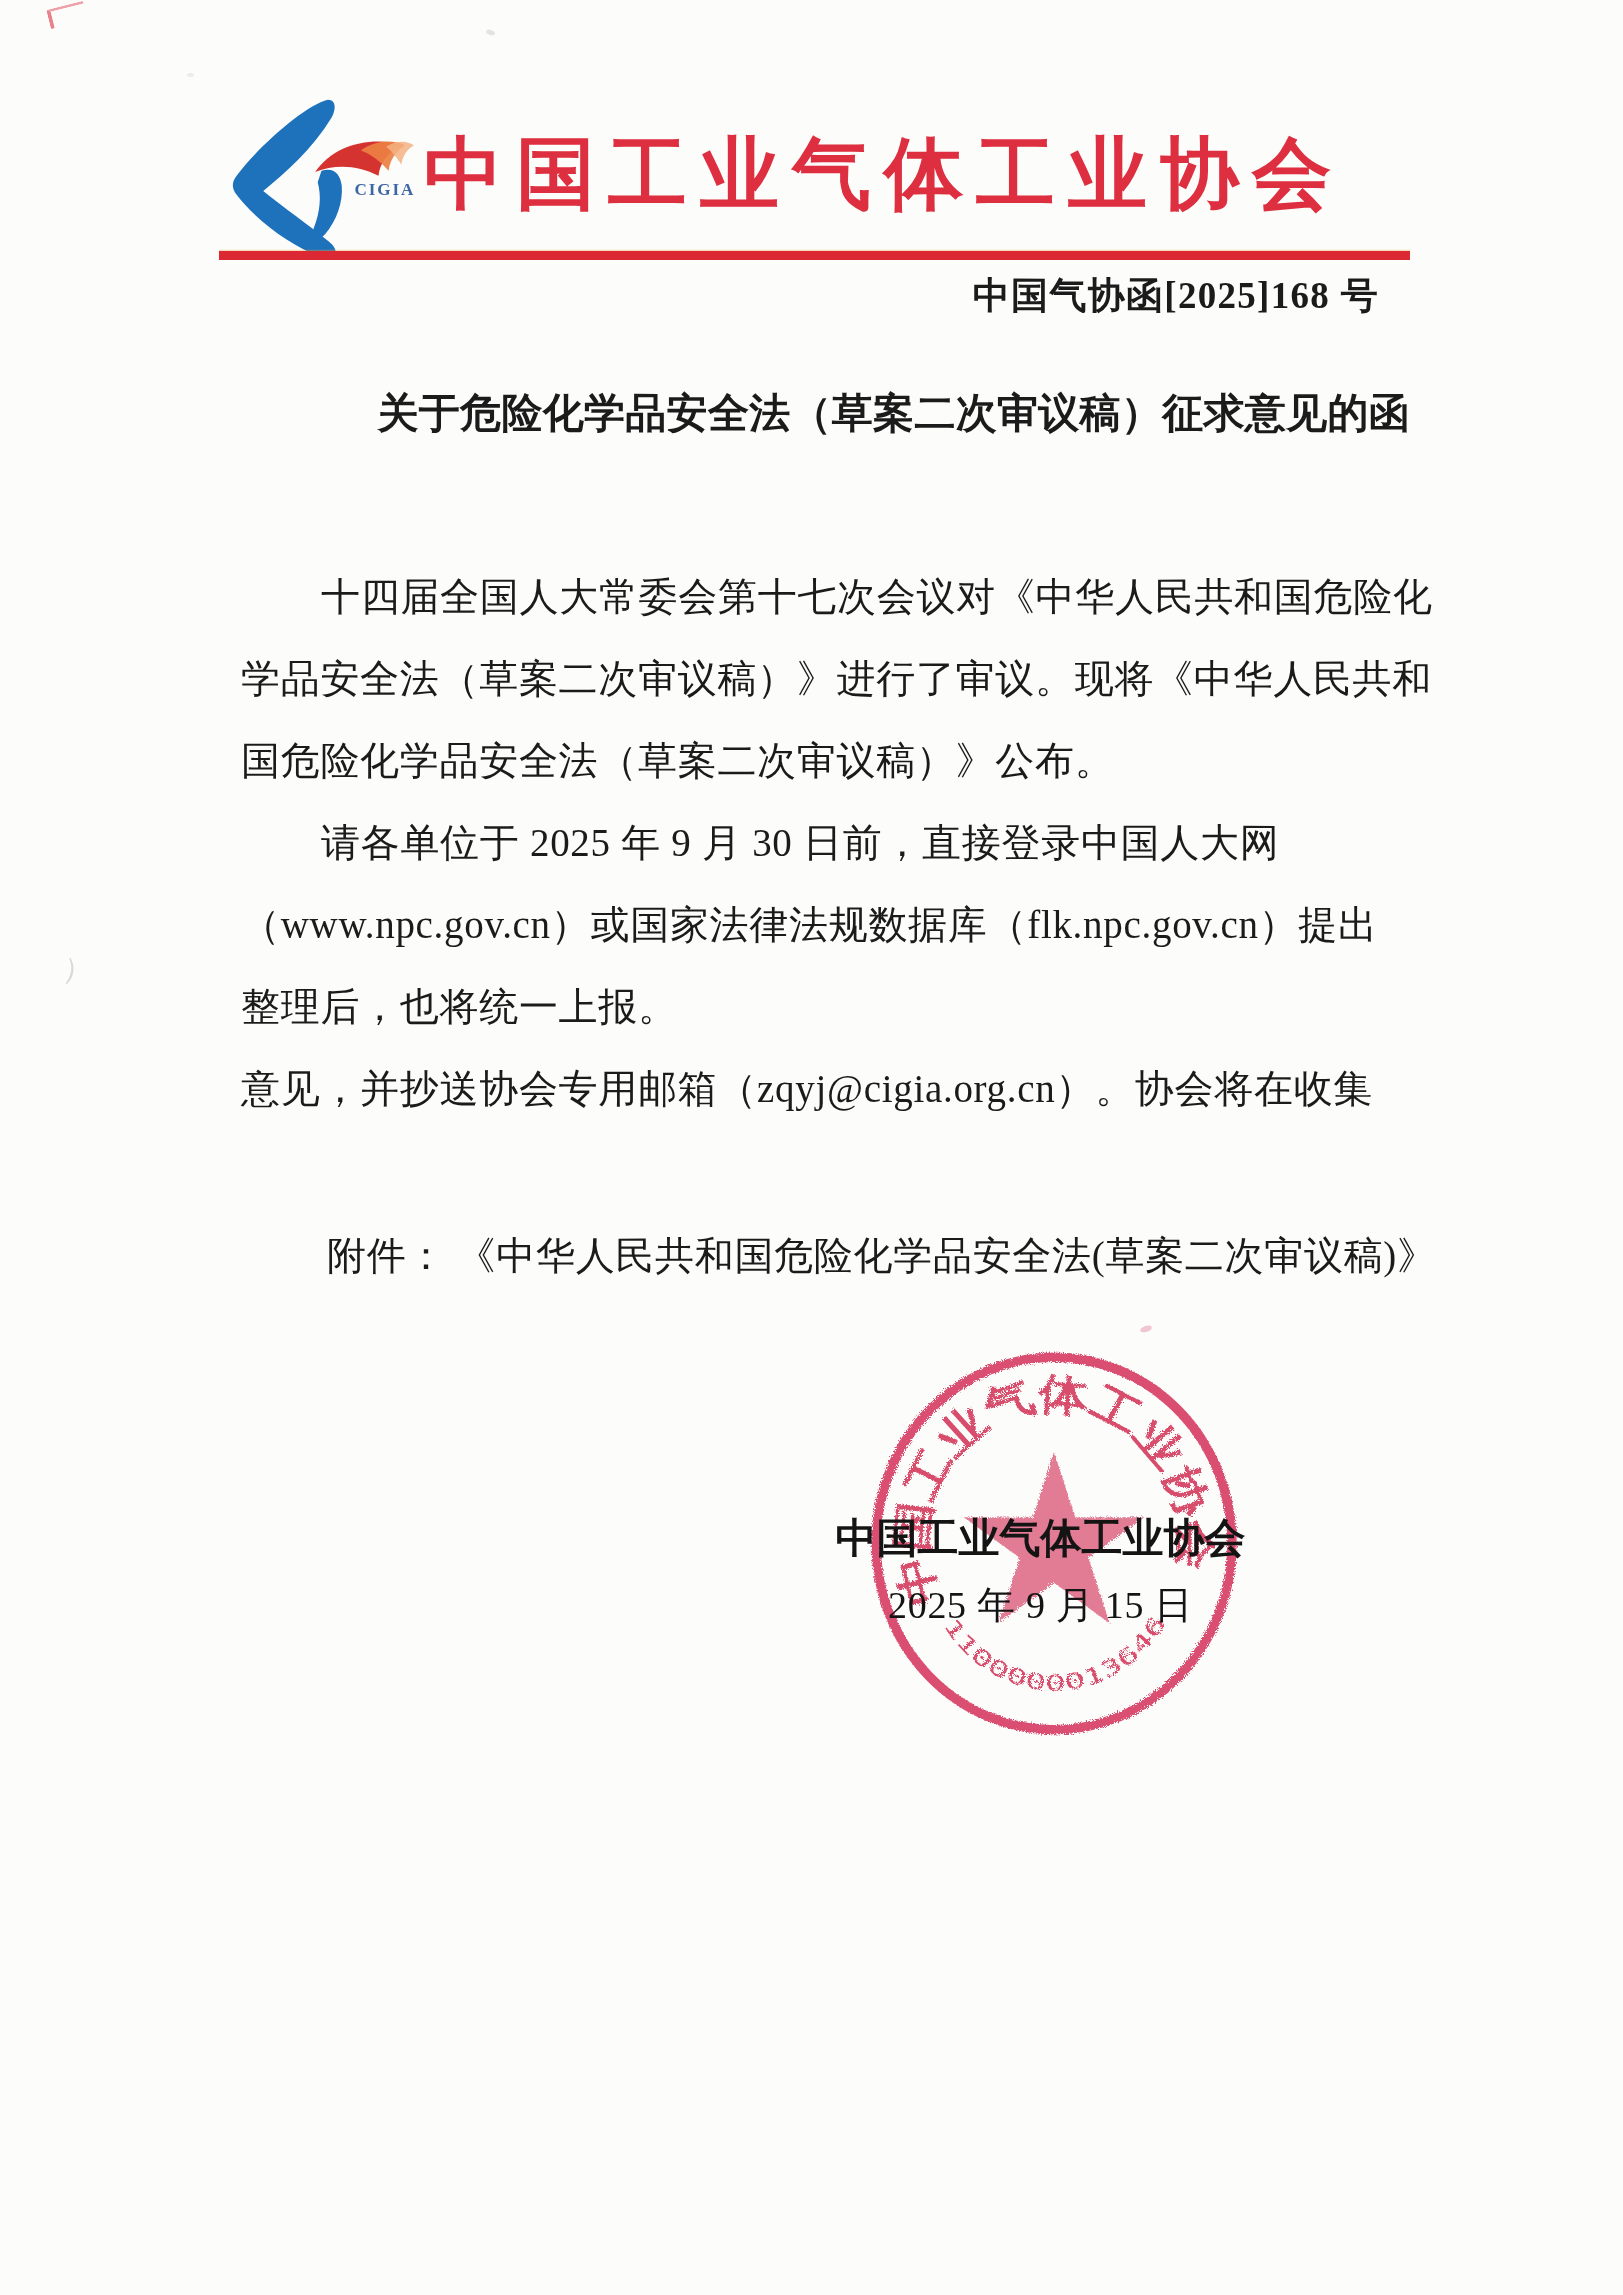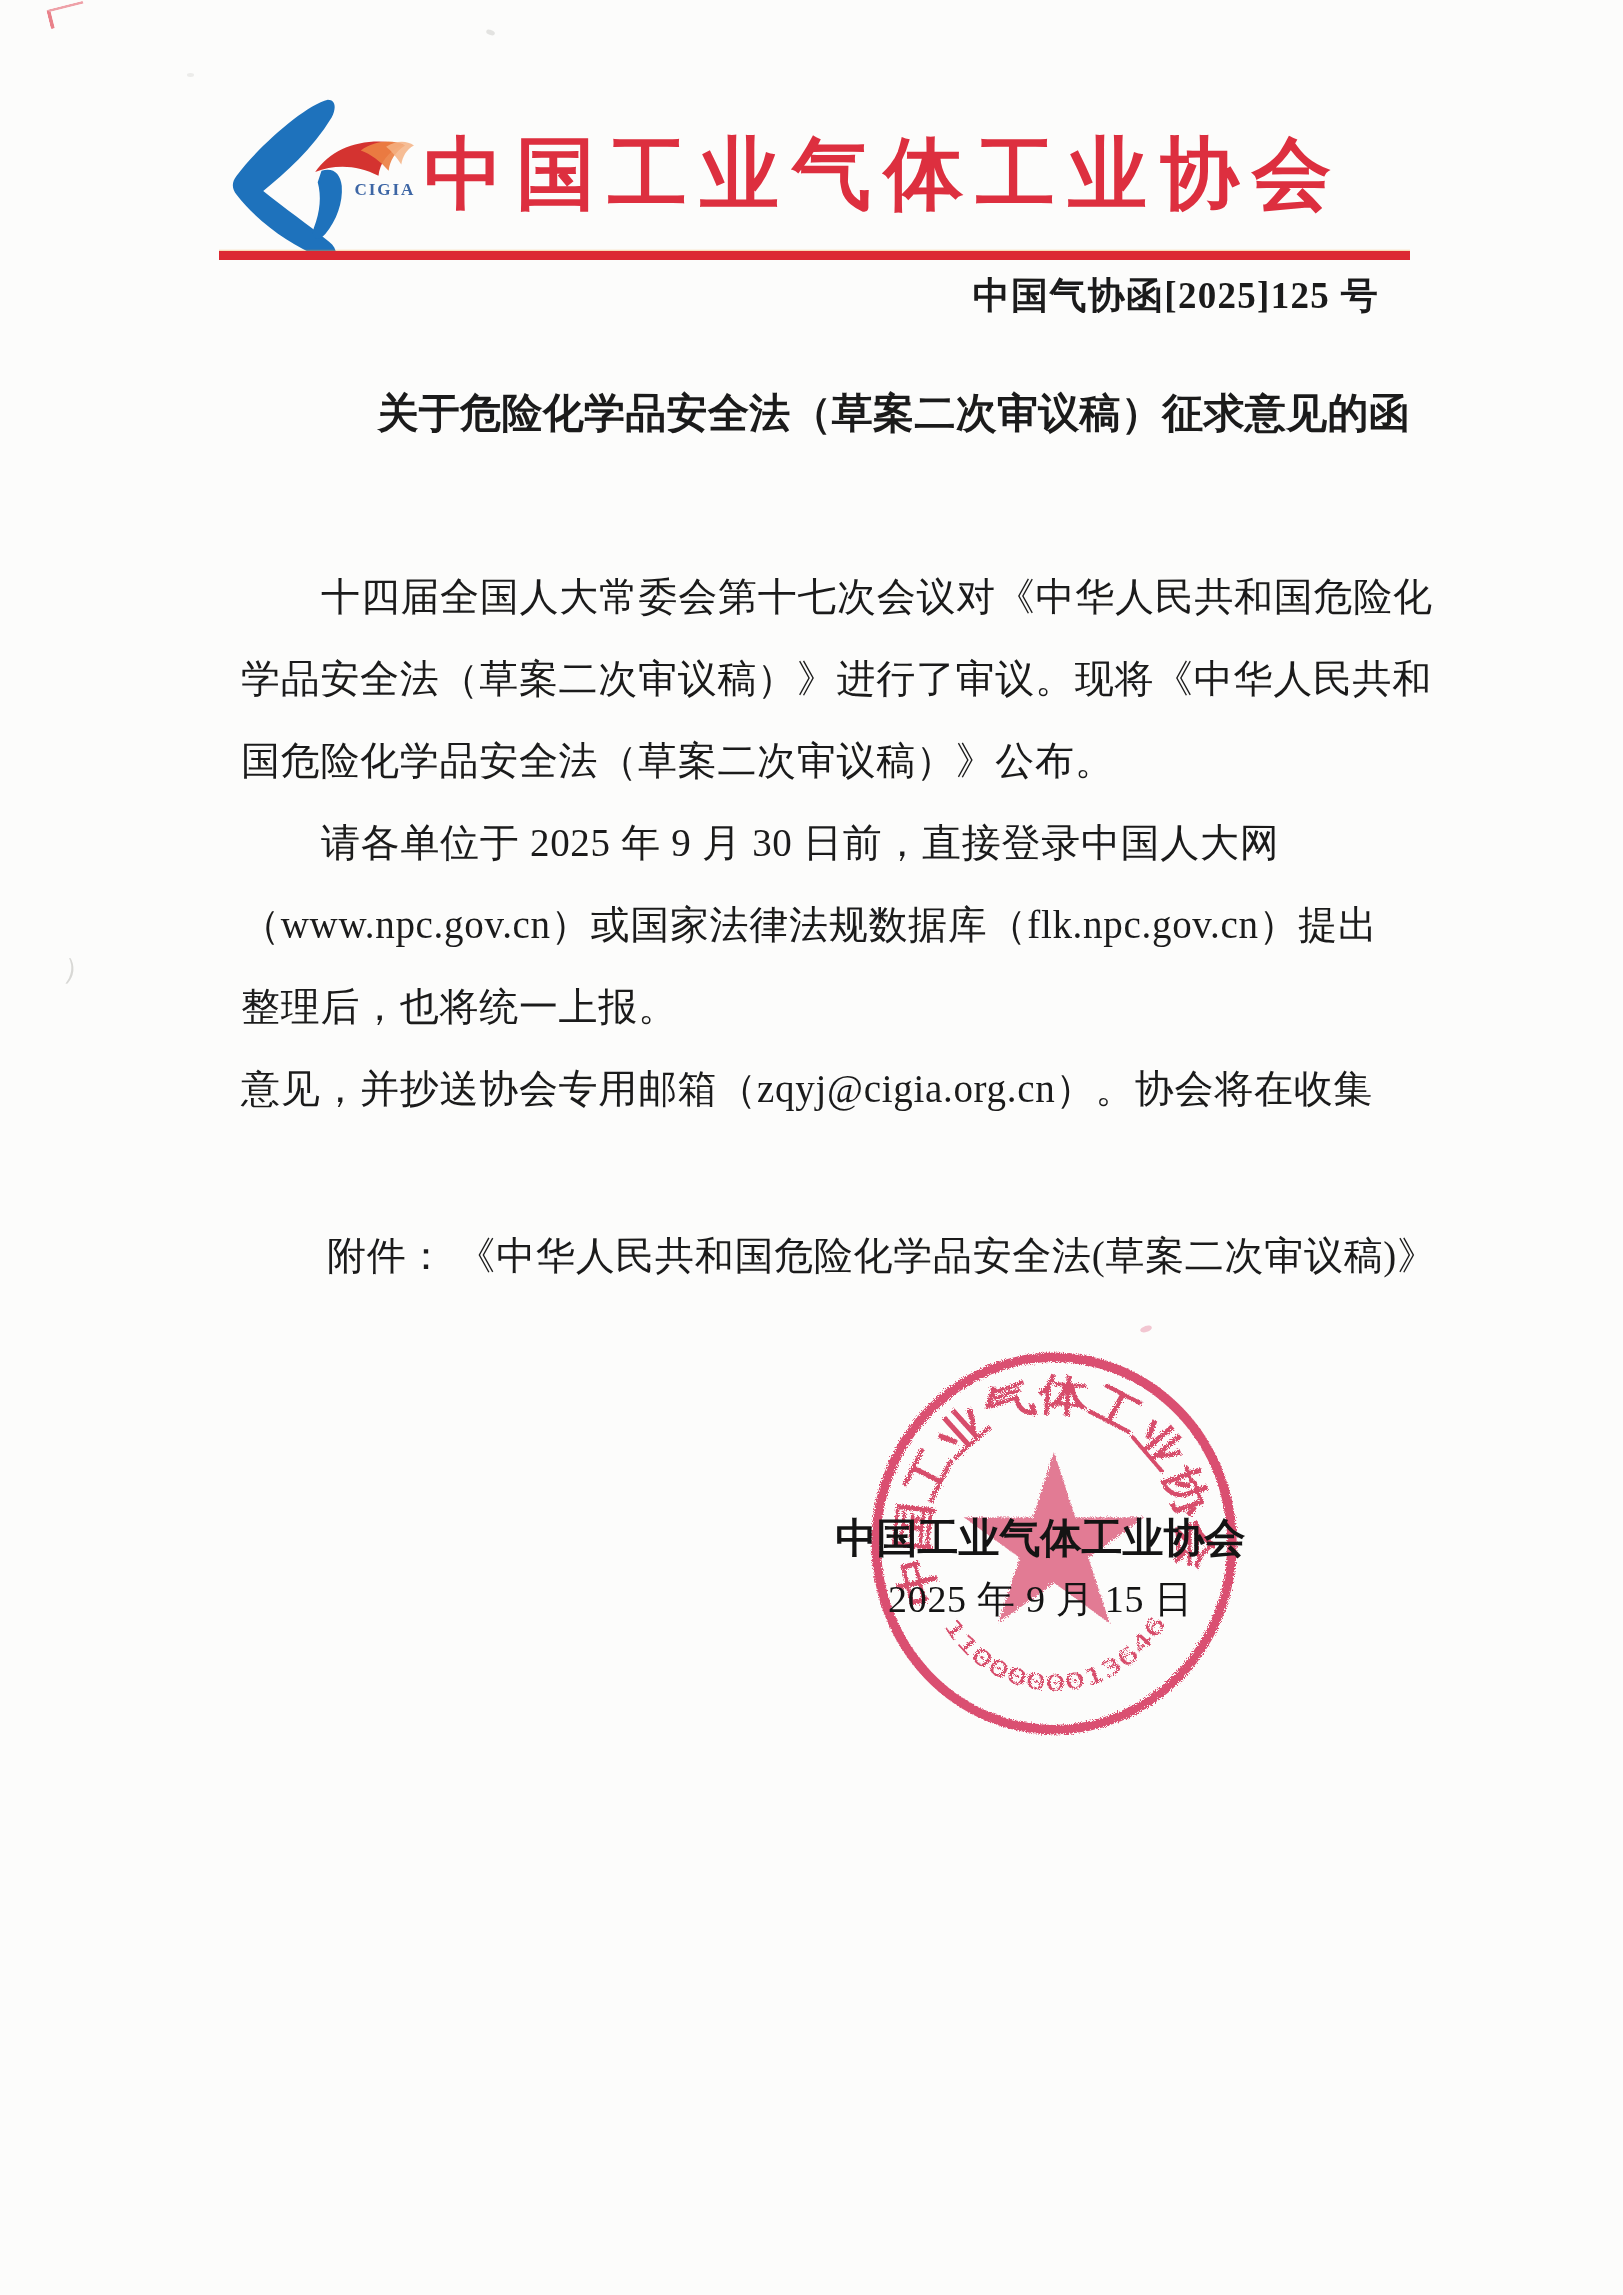--- a/index.html
+++ b/index.html
@@ -57,21 +57,21 @@
   .sig-block{
     position:absolute;left:772px;top:1511px;width:537px;
     text-align:center;
   }
   .sig-org{
     font-size:41px;font-weight:bold;
     font-family:"Liberation Sans","DejaVu Sans",sans-serif;
     letter-spacing:0px;white-space:pre;color:#141414;
   }
   .sig-date{
-    margin-top:8px;font-size:38px;letter-spacing:0.7px;white-space:pre;color:#141414;
+    margin-top:14px;font-size:38px;letter-spacing:0.7px;white-space:pre;color:#141414;
   }
 
   
   .artifact{position:absolute;pointer-events:none;}
   .corner-mark{
     left:48px;top:5.2px;width:34px;height:17px;
     border-left:4.6px solid rgba(221,47,63,.75);
     border-top:3.9px solid rgba(221,47,63,.55);
     transform:rotate(-14deg);border-radius:2px;opacity:.8;
   }
@@ -91,21 +91,21 @@
     <path d="M 150 120 C 180 78 230 64 290 76 C 264 88 252 106 250 126 C 216 108 180 108 150 120 Z" fill="#d43330"></path>
     <path d="M 222 86 C 244 70 272 68 292 78 C 276 88 268 102 266 118 C 252 102 238 92 222 86 Z" fill="#ec8043" opacity="0.92"></path>
     <path d="M 262 80 C 278 70 294 70 306 78 C 294 84 288 96 286 108 C 278 96 270 86 262 80 Z" fill="#f4b183" opacity="0.85"></path>
     <text x="212" y="156" font-size="27" font-weight="bold" letter-spacing="3" fill="#3d66a5" font-family="Liberation Serif, DejaVu Serif, serif">CIGIA</text>
   </svg>
 
   <div class="org-title">中国工业气体工业协会</div>
 
   <div class="red-rule"></div>
 
-  <div class="doc-number">中国气协函[2025]125 号</div>
+  <div class="doc-number">中国气协函[2025]168 号</div>
 
   <div class="letter-title">关于危险化学品安全法（草案二次审议稿）征求意见的函</div>
 
   <div class="body-block">
     <div class="body-line indent">十四届全国人大常委会第十七次会议对《中华人民共和国危险化</div>
     <div class="body-line">学品安全法（草案二次审议稿）》进行了审议。现将《中华人民共和</div>
     <div class="body-line">国危险化学品安全法（草案二次审议稿）》公布。</div>
     <div class="body-line indent">请各单位于 2025 年 9 月 30 日前，直接登录中国人大网</div>
     <div class="body-line">（www.npc.gov.cn）或国家法律法规数据库（flk.npc.gov.cn）提出</div>
     <div class="body-line">整理后，也将统一上报。</div>

